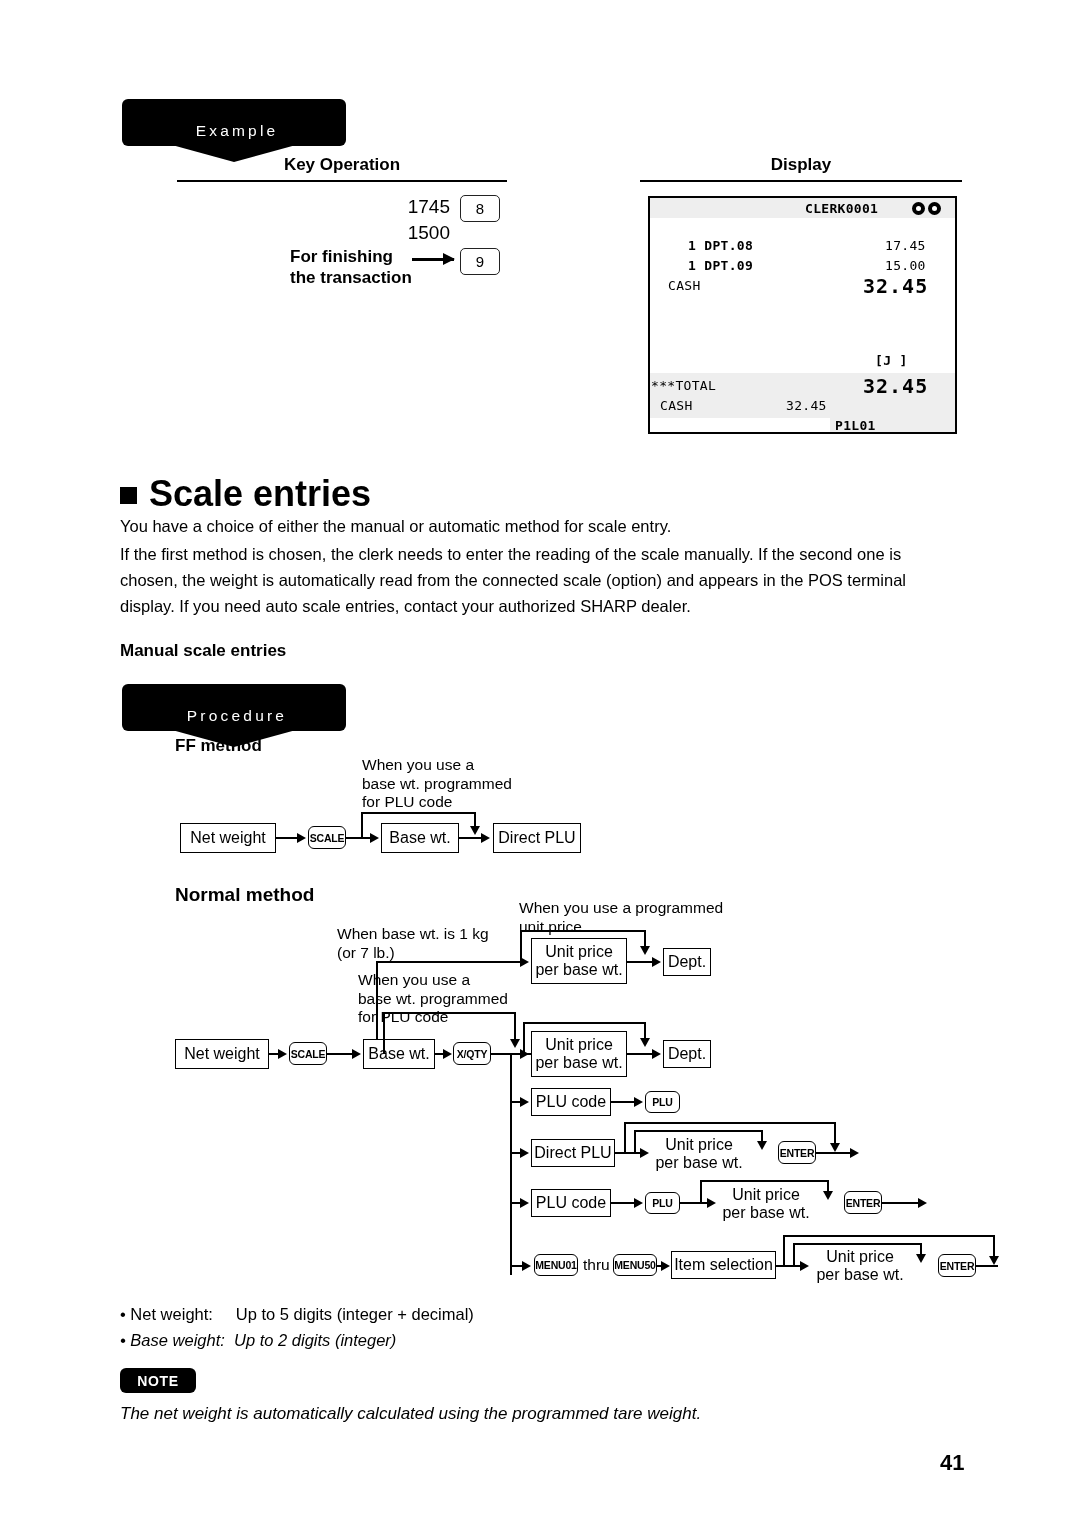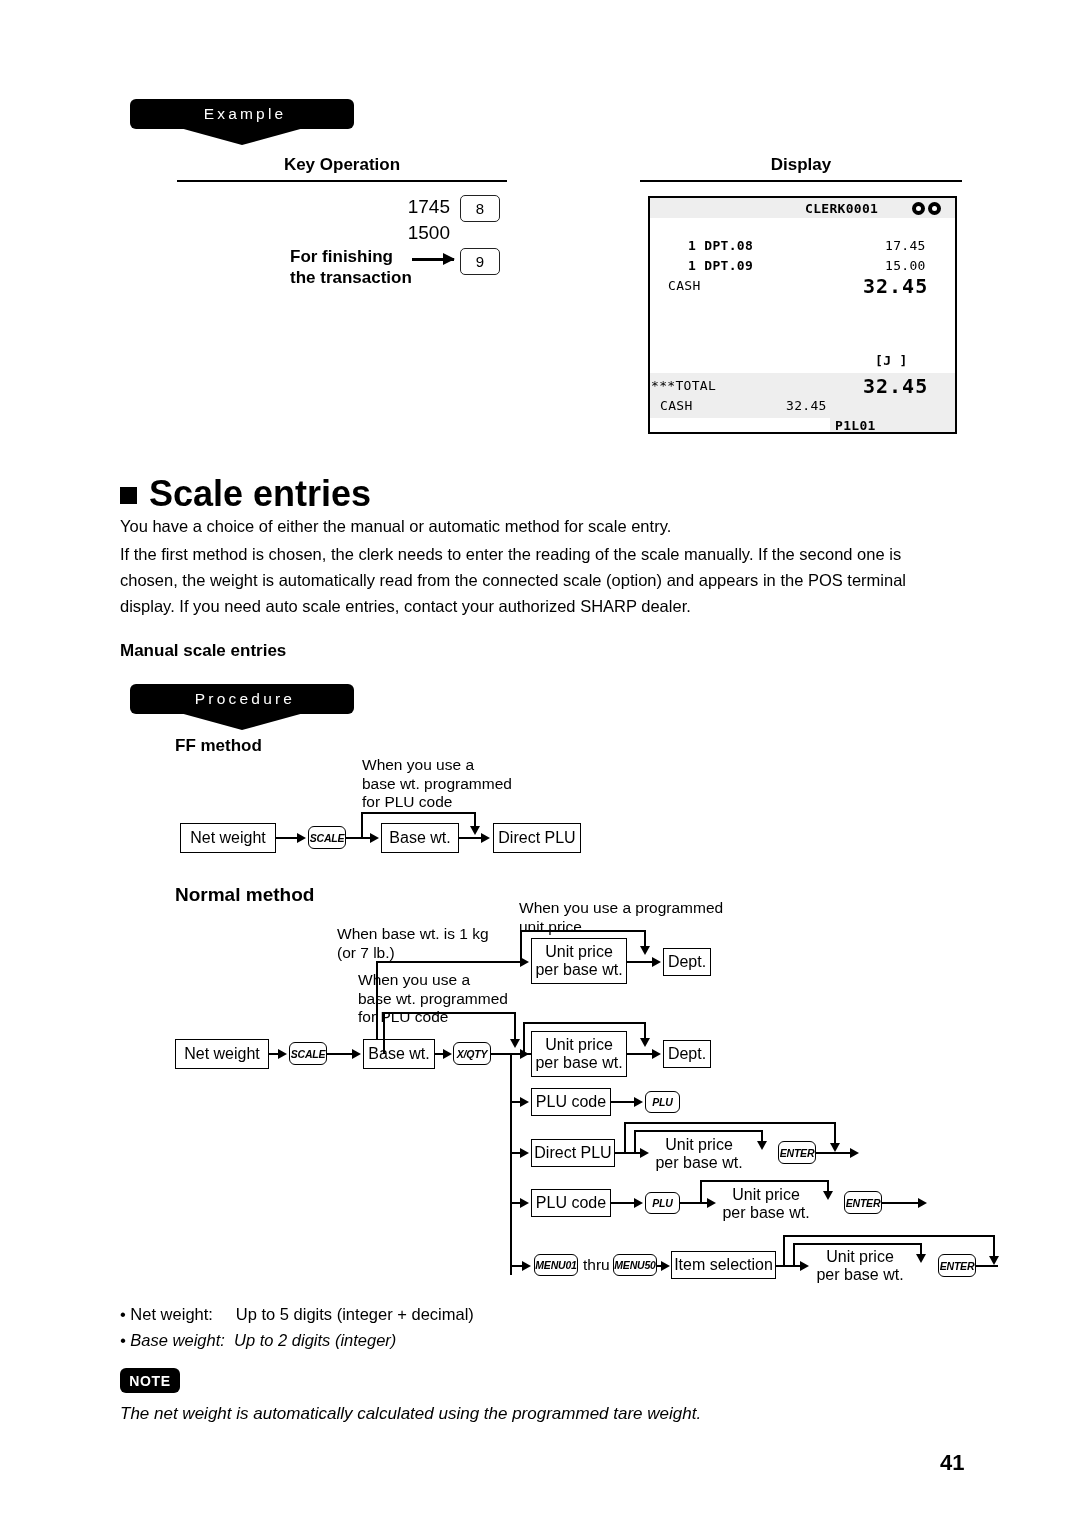--- a/index.html
+++ b/index.html
@@ -21,22 +21,21 @@
     position: absolute;
     height: 30px;
     background: #000000;
     border-radius: 6px;
     color: #ffffff;
     font-size: 15.5px;
     letter-spacing: 3.2px;
     display: flex;
     align-items: center;
     justify-content: center;
-    padding: 0 22px 0 28px;
-    margin-left: 8px;
+    padding: 17px 22px 0 28px;
   }
   .ribbon::after {
     content: "";
     position: absolute;
     left: 50%;
     transform: translateX(-50%);
     bottom: -16px;
     width: 0;
     height: 0;
     border-left: 62px solid transparent;
@@ -185,21 +184,20 @@
     border-radius: 6px;
     background: #ffffff;
     display: flex;
     align-items: center;
     justify-content: center;
     font-size: 10.5px;
     font-weight: bold;
     letter-spacing: -0.2px;
     box-sizing: border-box;
     white-space: nowrap;
-    font-style: italic;
   }
   .flabel {
     position: absolute;
     font-size: 15.5px;
     line-height: 1.2;
     white-space: nowrap;
   }
   .ftext {
     position: absolute;
     font-size: 16px;
@@ -514,16 +512,16 @@
 <div class="vl" style="left:783px; top:1235px; height:31px;"></div>
 <div class="hl" style="left:783px; top:1235px; width:211px;"></div>
 <div class="vl" style="left:993px; top:1235px; height:24px;"></div>
 <div class="ar-d" style="left:989px; top:1256px;"></div>
 
 <div class="hl" style="left:976px; top:1265px; width:22px;"></div>
 
 <div class="bullet" style="left:120px; top:1305px;">• Net weight:     Up to 5 digits (integer + decimal)</div>
 <div class="bullet" style="left:120px; top:1331px;font-style:italic;">• Base weight:  Up to 2 digits (integer)</div>
 
-<div class="notebadge" style="left:120px; top:1368px; width:60px; height:25px;">NOTE</div>
+<div class="notebadge" style="left:120px; top:1368px; width:76px; height:25px;">NOTE</div>
 <div class="noteitalic" style="left:120px; top:1404px; width:880px;">The net weight is automatically calculated using the programmed tare weight.</div>
 
 <div class="pageno" style="left:940px; top:1450px;">41</div>
 
 </body></html>

